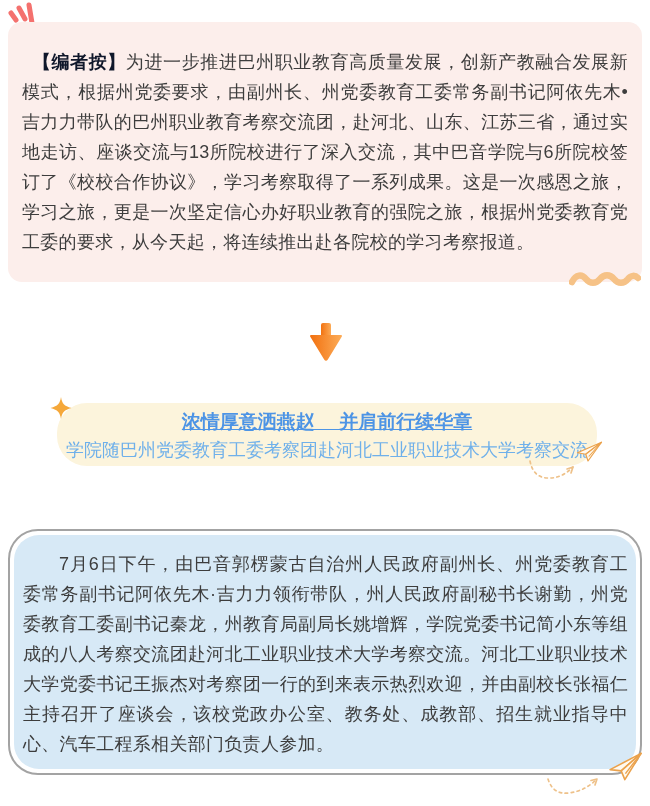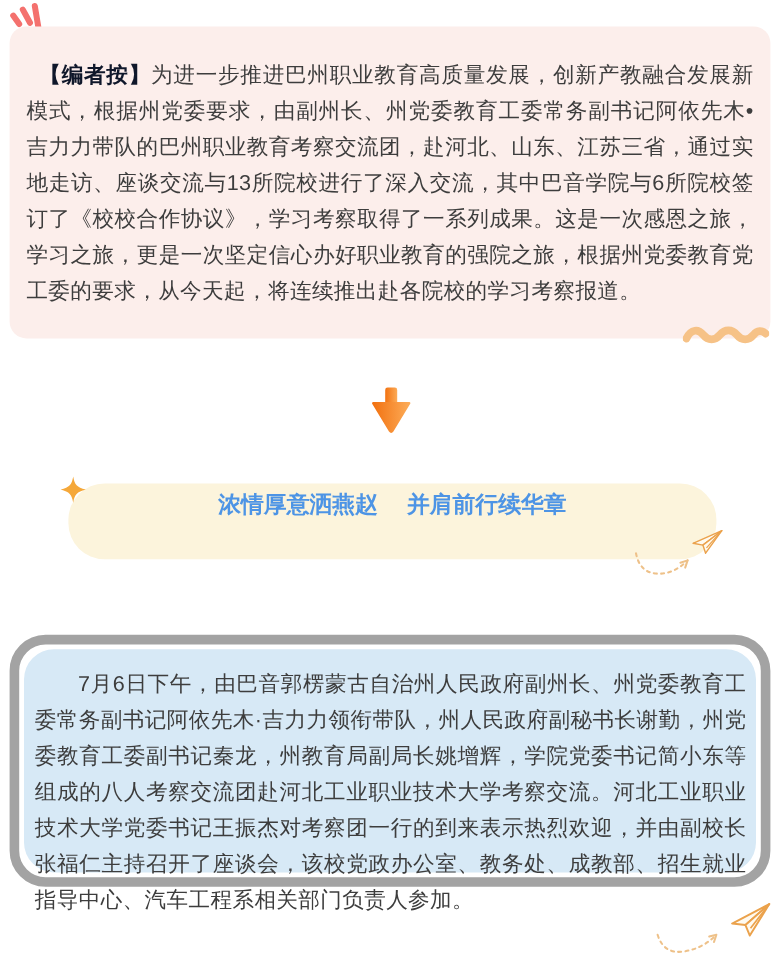--- a/index.html
+++ b/index.html
@@ -33,34 +33,34 @@
   .divider-arrow{position:absolute;left:308px;top:322px;width:36px;height:40px;}
   
   .headline-card{
     position:absolute;left:57px;top:403px;width:540px;height:63px;
     background:#fcf4dc;border-radius:30px;
     box-sizing:border-box;text-align:center;
   }
   .headline-title{
     margin:6px 0 0 0;
     font-size:19px;font-weight:700;color:#4d94e5;
-    line-height:26px;white-space:pre;
+    line-height:26px;white-space:pre;text-decoration:underline;
   }
   .headline-subtitle{
     margin:3px 0 0 0;
     font-size:18px;font-weight:400;color:#6fb0ea;
     line-height:24px;white-space:nowrap;
   }
   .deco-sparkle{position:absolute;left:-8px;top:-7px;width:24px;height:24px;}
   .headline-plane{position:absolute;left:576px;top:440px;width:27px;height:24px;}
   .headline-trail{position:absolute;left:527px;top:457px;width:52px;height:26px;}
   
   .article-card{
-    position:absolute;left:8px;top:529px;width:634px;height:210px;
-    border:8px solid #a3a3a3;border-radius:30px;
+    position:absolute;left:8px;top:529px;width:634px;height:246px;
+    border:2px solid #a3a3a3;border-radius:30px;
     background:#ffffff;
     box-sizing:border-box;
     padding:4px;
   }
   .article-inner{
     width:100%;height:100%;
     background:#d7e9f6;border-radius:25px;
     box-sizing:border-box;
   }
   .article-text{
@@ -102,20 +102,21 @@
     </defs>
     <rect x="13" y="1" width="10" height="17" rx="2" fill="url(#ag)"></rect>
     <path d="M3 14 L33 14 L19 37 Q18 38.5 17 37 Z" fill="url(#ag)" stroke="url(#ag)" stroke-width="2" stroke-linejoin="round"></path>
   </svg>
 
   <div class="headline-card">
     <svg class="deco-sparkle" viewBox="0 0 24 24">
       <path d="M12 1 C13.2 8 15 9.8 22.5 12 C15 14.2 13.2 16 12 23 C10.8 16 9 14.2 1.5 12 C9 9.8 10.8 8 12 1 Z" fill="#f5a83a"></path>
     </svg>
     <h1 class="headline-title">浓情厚意洒燕赵　 并肩前行续华章</h1>
+    <h2 class="headline-subtitle">学院随巴州党委教育工委考察团赴河北工业职业技术大学考察交流</h2>
   </div>
 
   <svg class="headline-trail" viewBox="0 0 52 26">
     <path d="M3 4 Q6 20 20 21 Q34 22 46 10" fill="none" stroke="#eec189" stroke-width="1.7" stroke-dasharray="2.5 3.5" stroke-linecap="round"></path>
     <path d="M46 10 L40 12 M46 10 L44 16" fill="none" stroke="#eec189" stroke-width="1.7" stroke-linecap="round"></path>
   </svg>
   <svg class="headline-plane" viewBox="0 0 36 30">
     <path d="M34 2 L2 16 L13 18 Z" fill="#fffaf0" stroke="#eba24c" stroke-width="1.6" stroke-linejoin="round"></path>
     <path d="M34 2 L13 18 L16 27 Z" fill="#fffaf0" stroke="#eba24c" stroke-width="1.6" stroke-linejoin="round"></path>
     <path d="M34 2 L17 21" fill="none" stroke="#eba24c" stroke-width="1.4" stroke-linejoin="round"></path>

